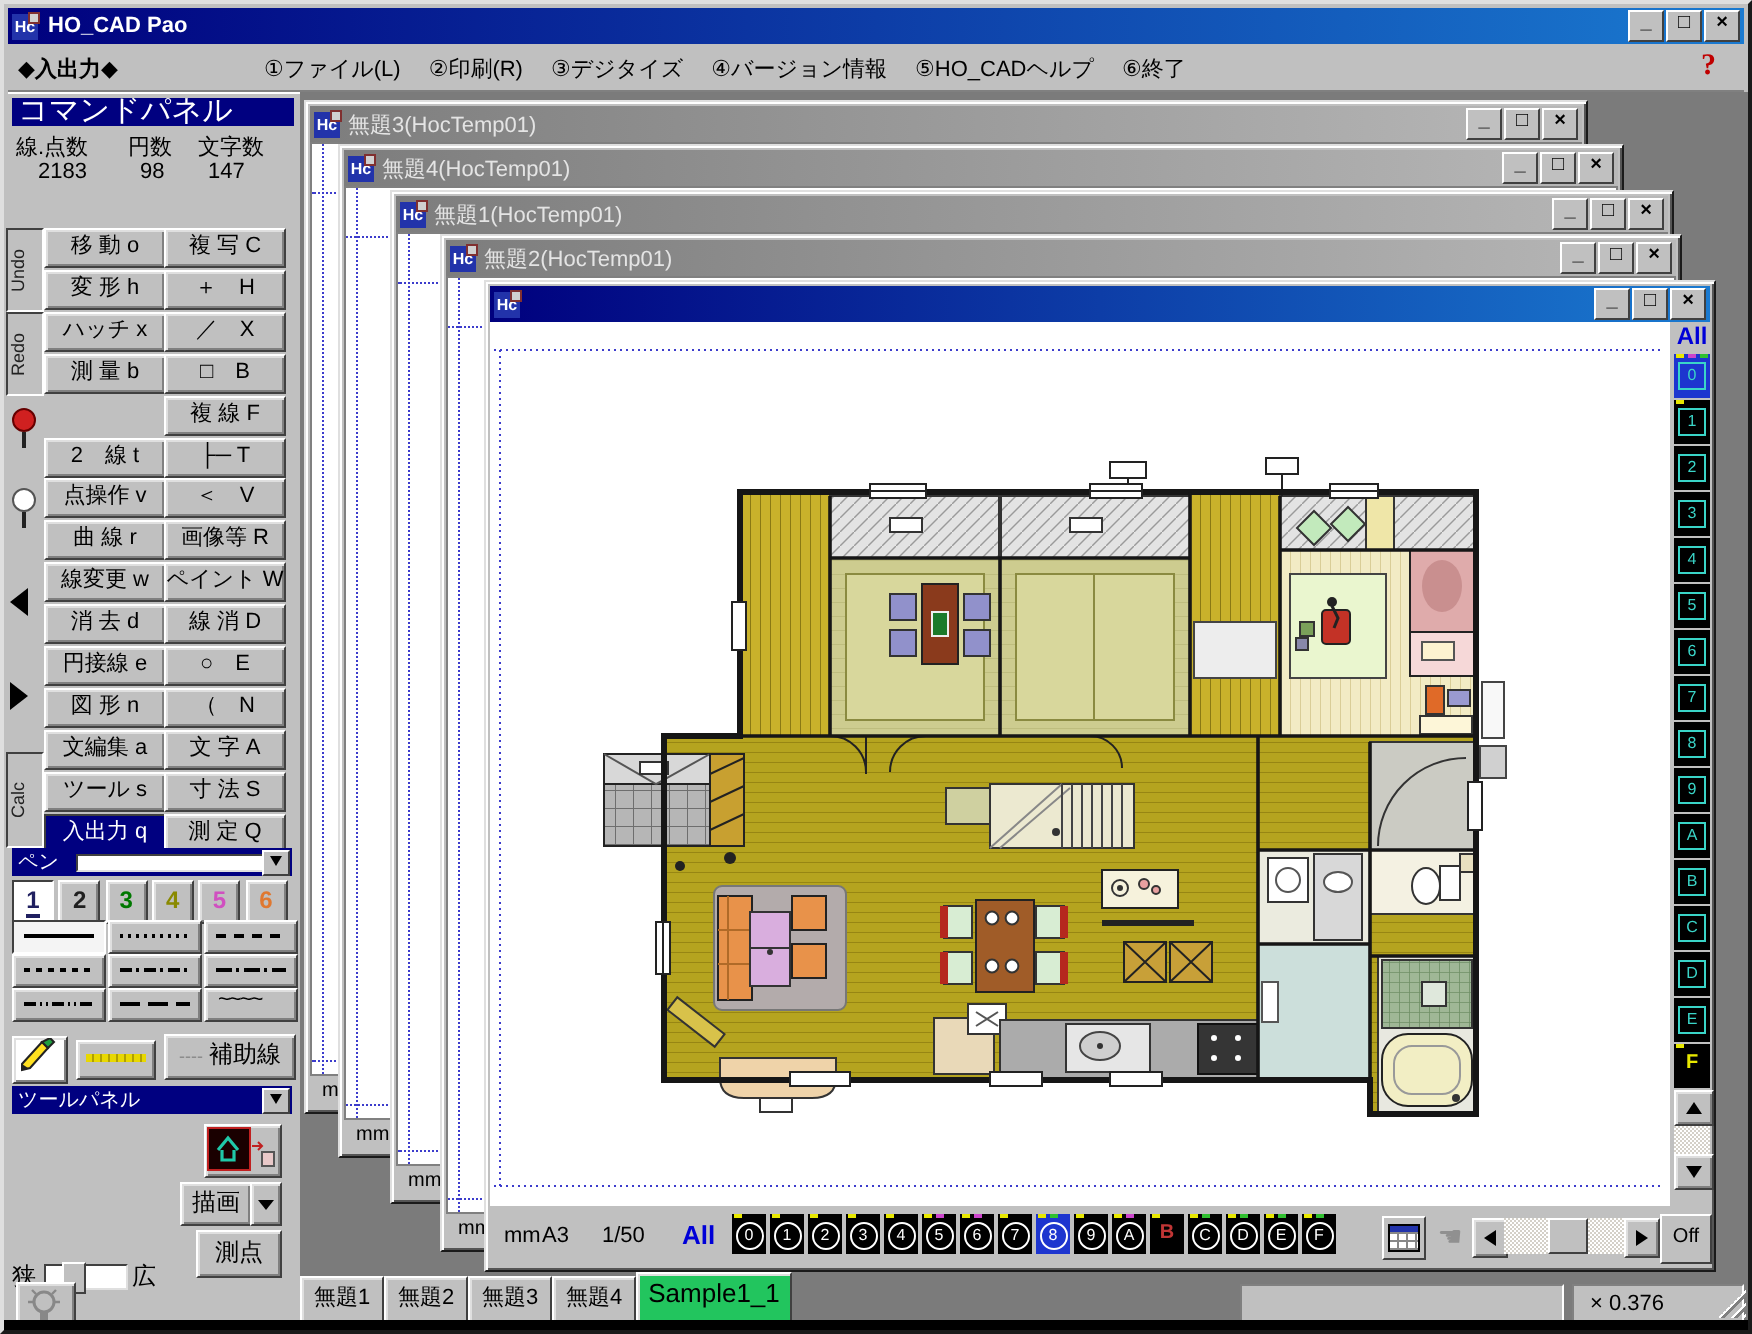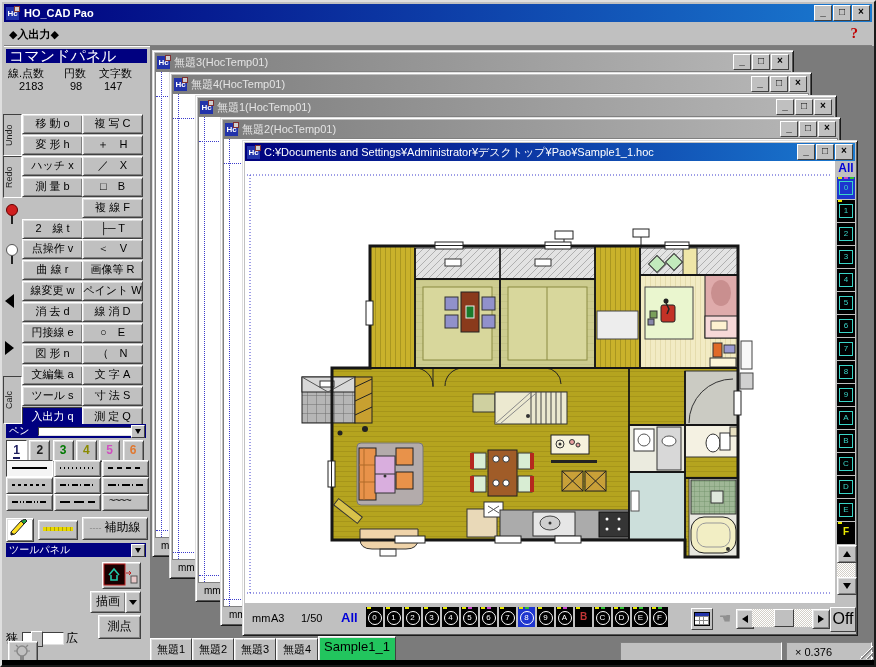--- a/index.html
+++ b/index.html
@@ -65,20 +65,21 @@
   <div class="abs tb-active" style="left:2px;top:2px;right:2px;height:18px;display:flex;align-items:center;padding:0 2px;">
     <span class="appicon">Hc</span>
     <span style="margin-left:5px;font-weight:bold;font-size:11px;">HO_CAD Pao</span>
     <span style="margin-left:auto;">
       <span class="wb b-out-thin">_</span><span class="wb b-out-thin">□</span><span class="wb b-out-thin">×</span>
     </span>
   </div>
 
   <div class="abs" style="left:2px;top:21px;right:2px;height:22px;border-bottom:1px solid #808080;box-shadow:0 1px 0 #fff;">
     <span class="abs" style="left:5px;top:4px;font-weight:bold;">◆入出力◆</span>
+    <span class="abs" id="menuItems" style="left:128px;top:4px;white-space:nowrap;"><span class="menu-item">①ファイル(L)</span><span class="menu-item">②印刷(R)</span><span class="menu-item">③デジタイズ</span><span class="menu-item">④バージョン情報</span><span class="menu-item">⑤HO_CADヘルプ</span><span class="menu-item">⑥終了</span></span>
     <span class="abs" style="right:14px;top:2px;color:#c00000;font-weight:bold;font-size:15px;font-family:'Liberation Serif',serif;">?</span>
   </div>
 
   <div class="abs" style="left:0;top:44px;width:148px;bottom:0;">
     <div class="abs navyhdr" style="left:4px;top:3px;width:138px;height:14px;padding-left:3px;font-size:15px;line-height:14px;">コマンドパネル</div>
     <span class="abs" style="left:6px;top:20px;">線.点数</span>
     <span class="abs" style="left:62px;top:20px;">円数</span>
     <span class="abs" style="left:97px;top:20px;">文字数</span>
     <span class="abs" style="left:17px;top:34px;">2183</span>
     <span class="abs" style="left:68px;top:34px;">98</span>
@@ -280,21 +281,20 @@
         <div class="mwbody">
           <div class="dotv" style="left: 5px;"></div>
           <div class="doth" style="top: 24px;"></div>
           <div class="doth" style="bottom: 6px;"></div>
         </div>
         <div class="mwfoot"><span>mm</span></div>
       </div>
       <div class="mdi-win" id="activeWin" style="left:92px;top:94px;width:614px;height:494px;z-index:10;">
       <div class="mwtitle tb-active">
         <span class="appicon">Hc</span>
-        <span style="margin-left:4px;font-size:11px;">C:¥Documents and Settings¥Administrator¥デスクトップ¥Pao¥Sample1_1.hoc</span>
         <span style="margin-left:auto;">
           <span class="wb b-out-thin">_</span><span class="wb b-out-thin">□</span><span class="wb b-out-thin">×</span>
         </span>
       </div>
 
       <div class="abs" style="left:2px;top:20px;width:590px;height:442px;background:#fff;overflow:hidden;">
         <svg viewBox="0 0 588 440" width="588" height="440">
           <defs>
             <pattern id="pEng" width="5" height="8" patternUnits="userSpaceOnUse">
               <rect width="5" height="8" fill="#c9b22b"></rect>
@@ -540,21 +540,21 @@
         </span>
         <span class="abs sbtn" style="left:491px;top:6px;width:16px;height:18px;">
           <span class="tri" style="border-top:4px solid transparent;border-bottom:4px solid transparent;border-right:6px solid #000;"></span>
         </span>
         <span class="abs" style="left:507px;top:6px;width:60px;height:18px;background:repeating-conic-gradient(#fff 0 25%,#d4d0c8 0 50%) 0 0/2px 2px;">
           <span class="b-out-thin" style="position:absolute;left:22px;top:0;width:18px;height:16px;"></span>
         </span>
         <span class="abs sbtn" style="left:567px;top:6px;width:16px;height:18px;">
           <span class="tri" style="border-top:4px solid transparent;border-bottom:4px solid transparent;border-left:6px solid #000;"></span>
         </span>
-        <span class="abs b-out-thin" style="left:585px;top:4px;width:24px;height:23px;text-align:center;line-height:22px;font-size:16px;">Off</span>
+        <span class="abs b-out-thin" style="left:585px;top:4px;width:24px;height:23px;text-align:center;line-height:22px;font-size:10px;">Off</span>
       </div>
     </div>
 
     <div class="abs" id="tabRow" style="left:0;top:592px;right:0;height:28px;">
         <div class="tab" style="left: 0px; width: 40px;">無題1</div>
         <div class="tab" style="left: 42px; width: 40px;">無題2</div>
         <div class="tab" style="left: 84px; width: 40px;">無題3</div>
         <div class="tab" style="left: 126px; width: 40px;">無題4</div>
         <div class="tab active" style="left: 168px; width: 76px;">Sample1_1</div>
       </div>

